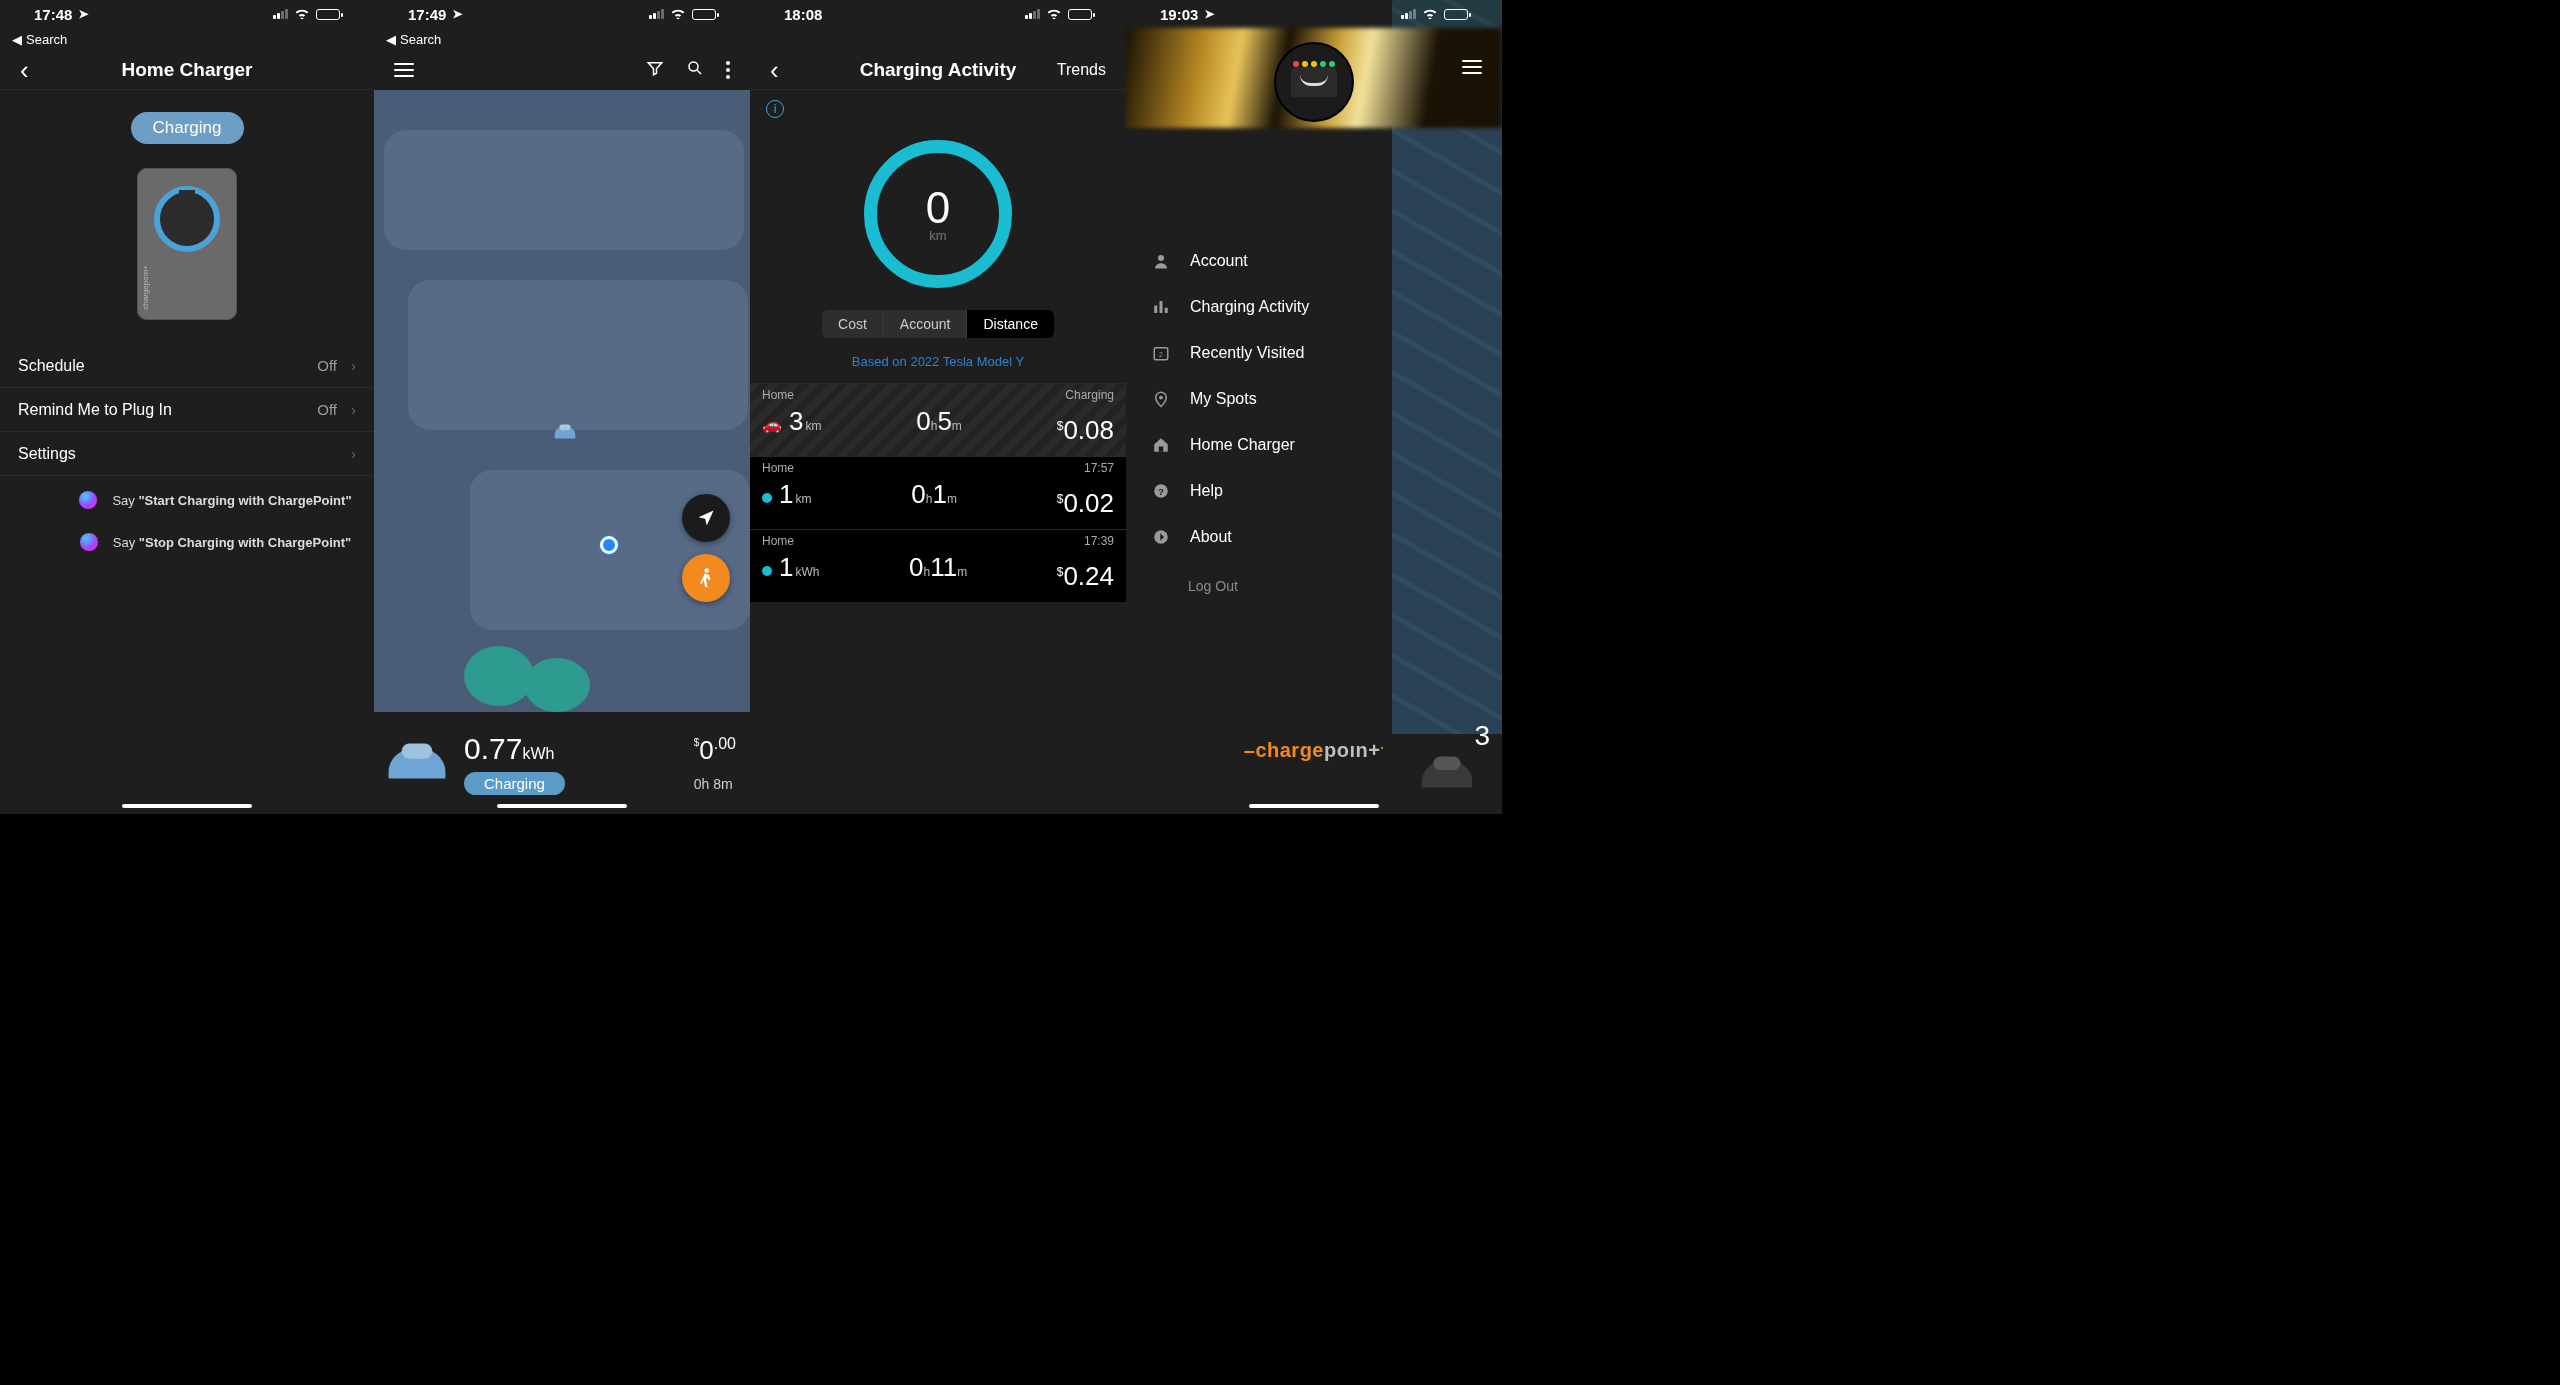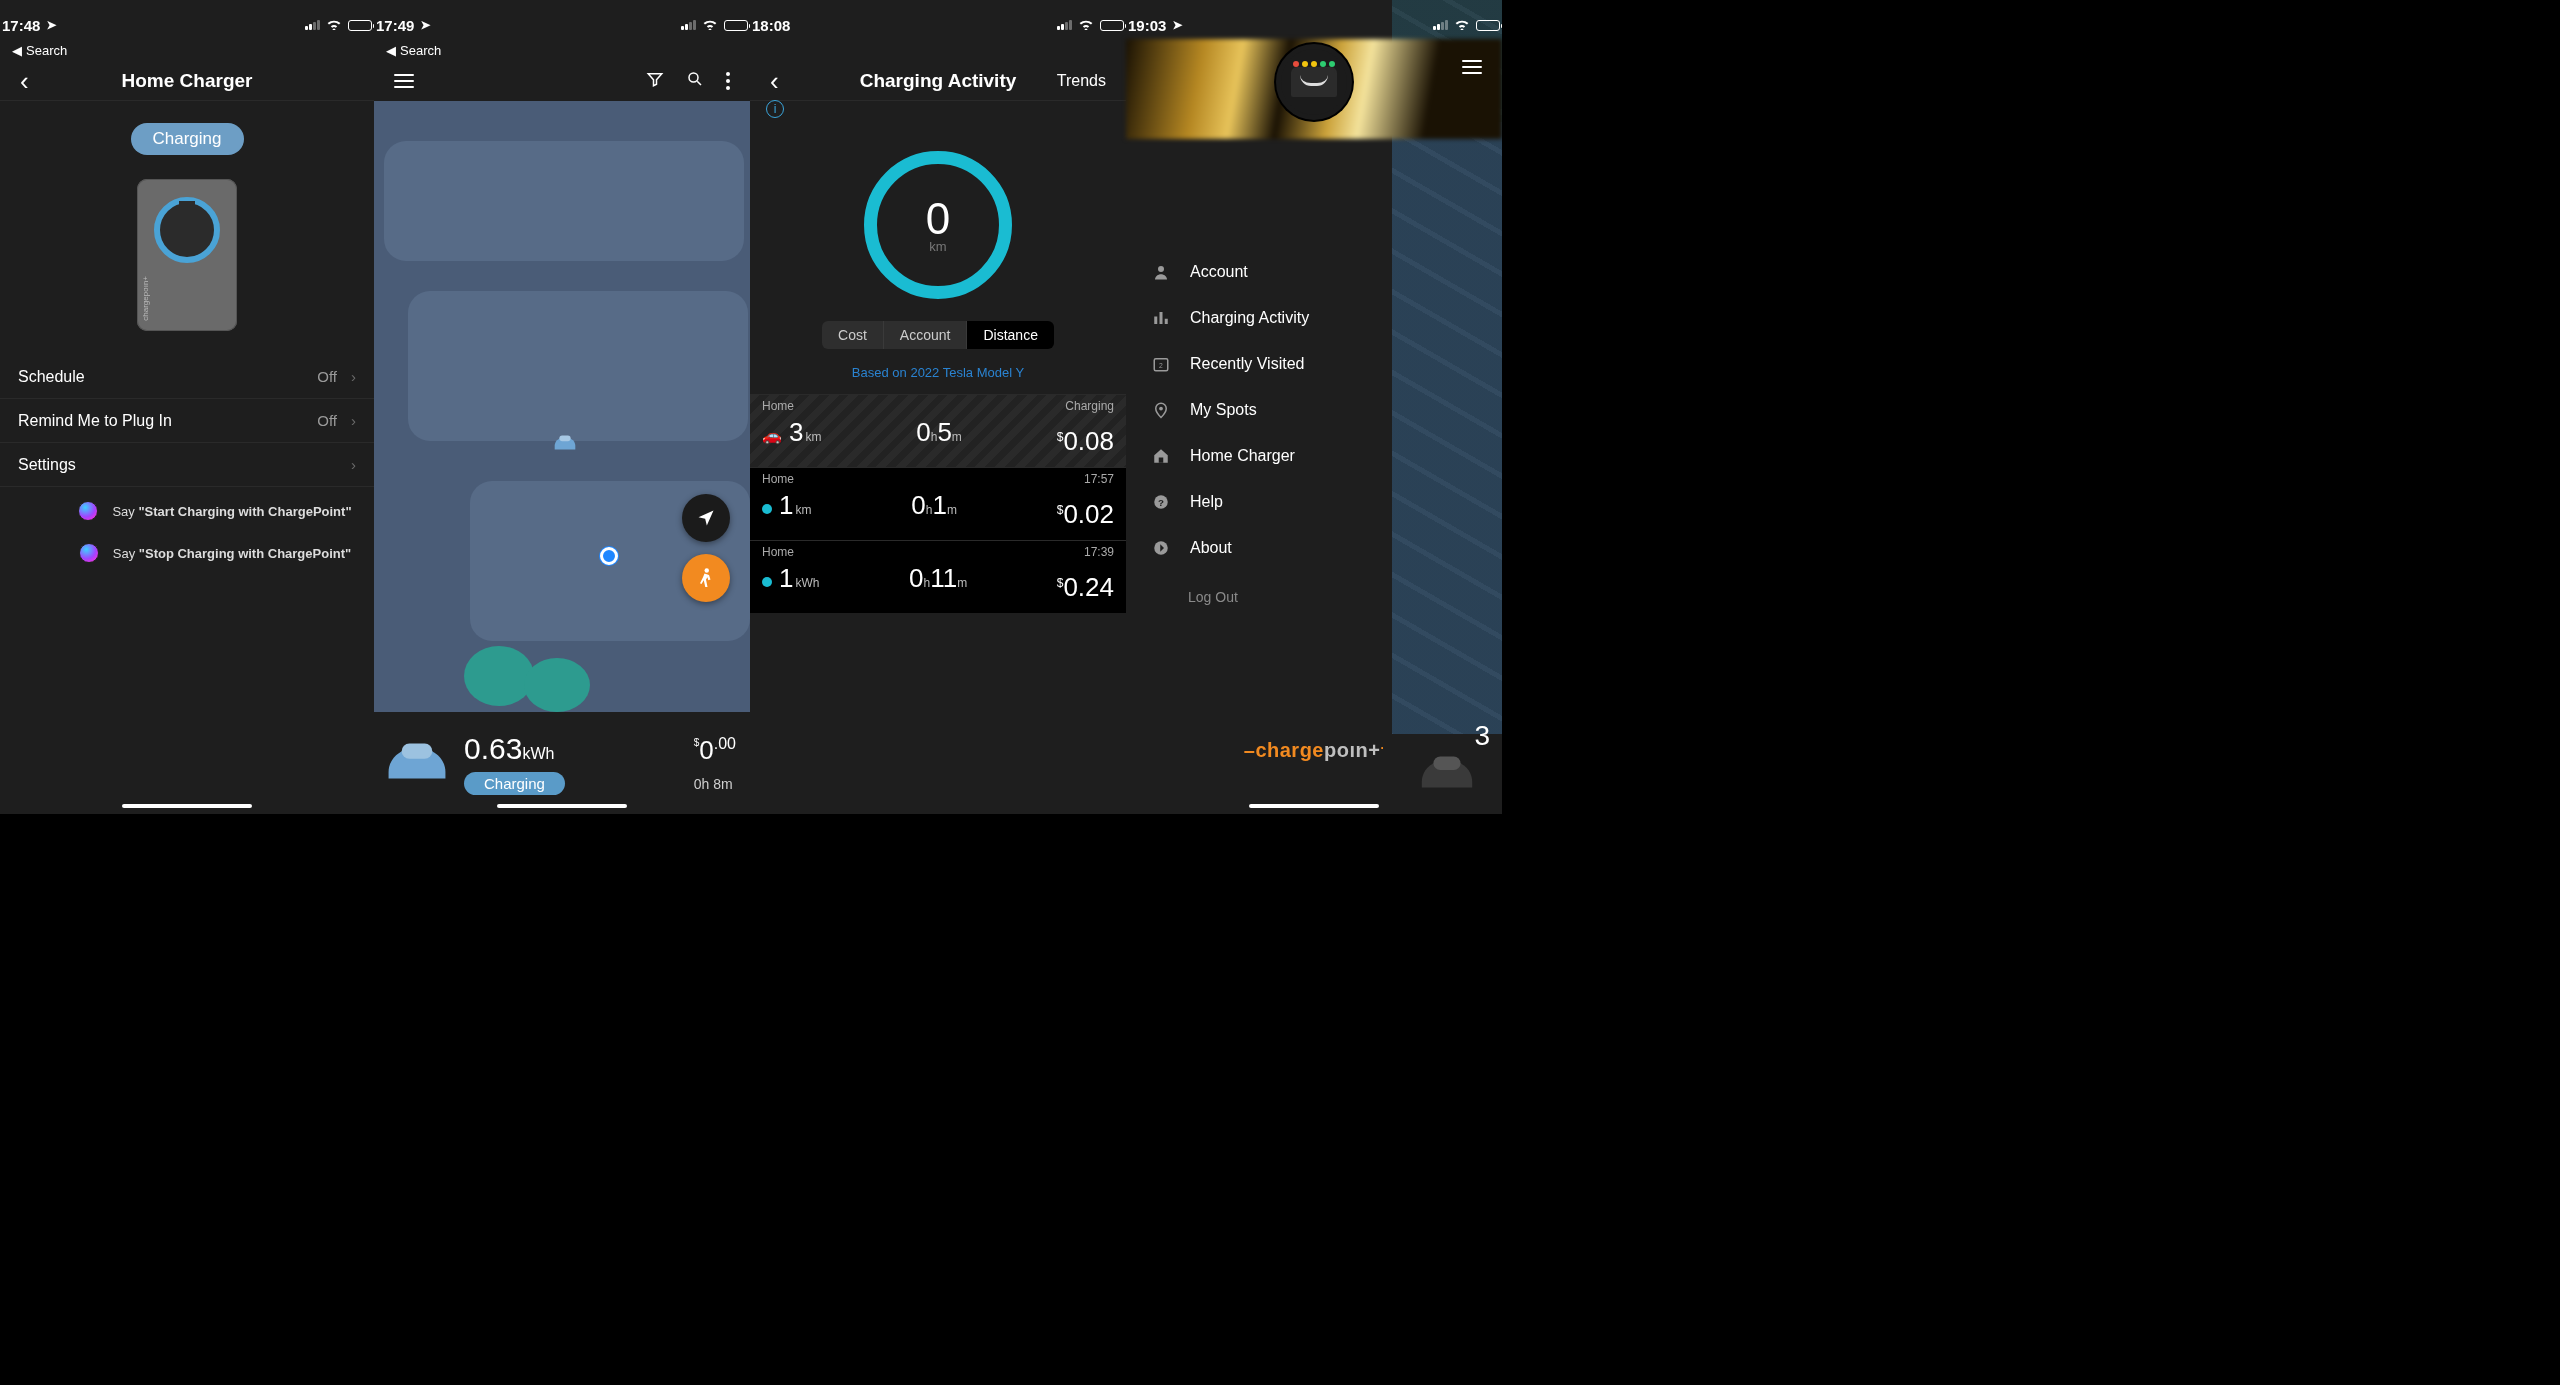--- a/index.html
+++ b/index.html
@@ -24,24 +24,23 @@
   .s2 { width: 376px; text-align: right; }
   .s3 { width: 376px; }
   .s4 { width: 376px; }
 
   
   .status-bar {
     height: 28px;
     display: flex;
     align-items: center;
     justify-content: space-between;
-    padding: 0 2px;
+    padding: 0 34px;
     font-size: 15px;
     font-weight: 600;
-    margin-top: 11px;
   }
   .status-left { display: flex; align-items: center; gap: 6px; }
   .status-right { display: flex; align-items: center; gap: 6px; }
   .loc-icon { font-size: 12px; }
   .bars { display: inline-flex; align-items: flex-end; gap: 1px; }
   .bar { width: 3px; background: #fff; border-radius: 1px; }
   .bar.b1 { height: 4px; } .bar.b2 { height: 6px; }
   .bar.b3 { height: 8px; opacity: .35; } .bar.b4 { height: 10px; opacity: .35; }
   .wifi { font-size: 13px; }
   .battery-ind {
@@ -353,21 +352,21 @@
 
   <div class="s2-footer">
     <span class="car-silhouette">
       <svg width="70" height="46" viewBox="0 0 64 40">
           <path fill="#6ea5d4" d="M6 30c0-10 8-22 26-22s26 12 26 22v6H6z"></path>
           <rect x="18" y="4" width="28" height="14" rx="7" fill="#9cc2e0"></rect>
         </svg>
     </span>
     <div class="foot-mid">
       <div class="kwh-line">
-        <span>0.63</span>
+        <span>0.77</span>
           <span class="u">kWh</span>
       </div>
       <div class="pill-sm">Charging</div>
     </div>
     <div class="foot-right">
       <div class="cost">
         <sup>$</sup>
           <span style="font-size:26px">0</span>
           <span>.00</span>
       </div>

